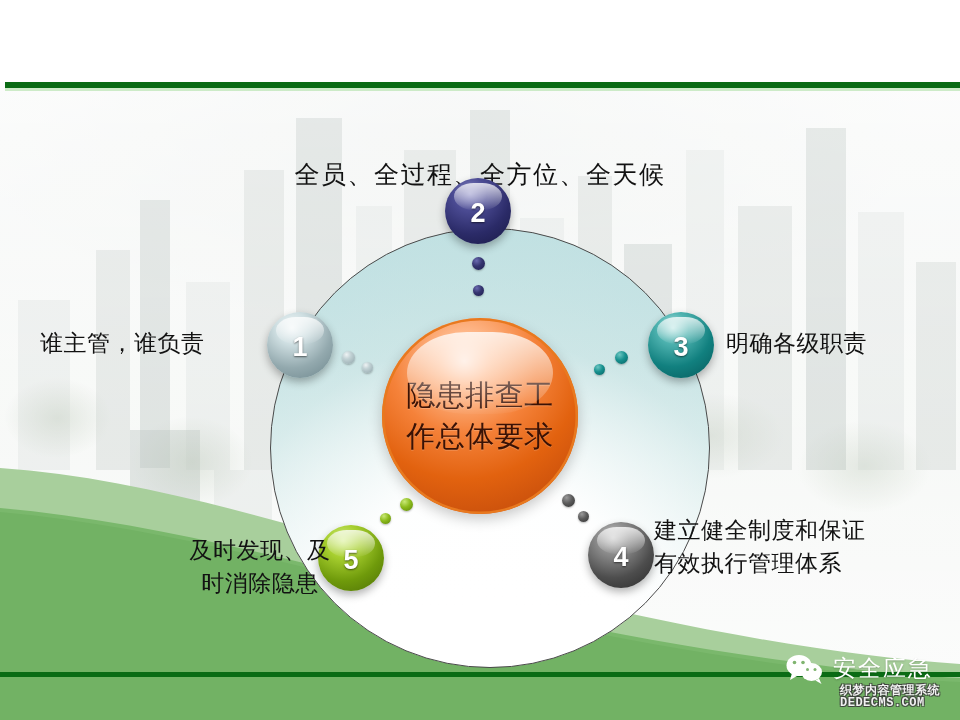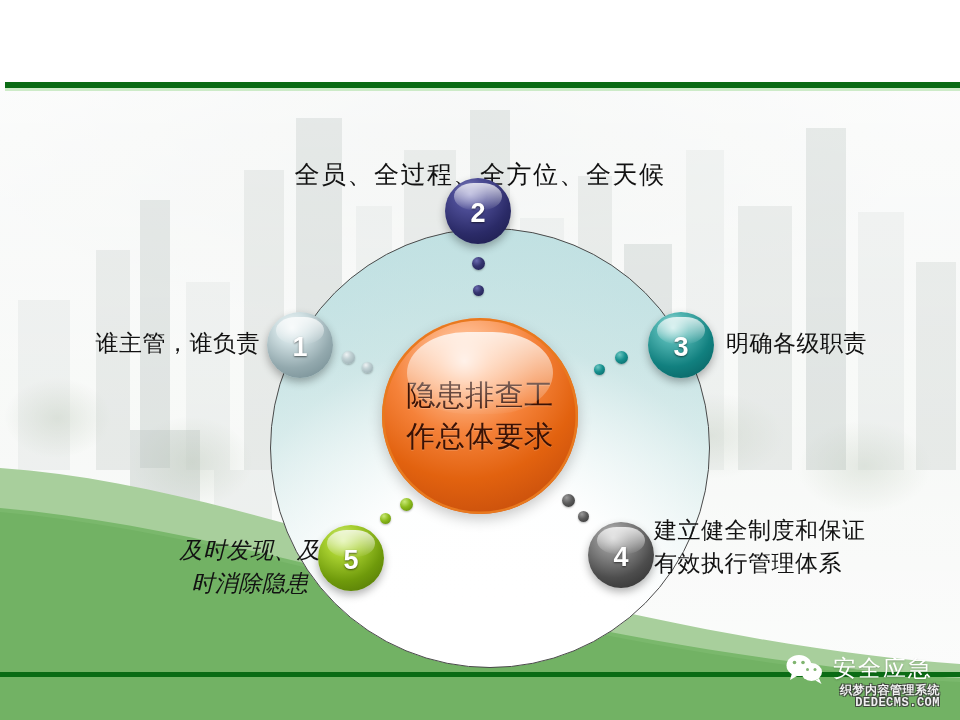--- a/index.html
+++ b/index.html
@@ -94,30 +94,30 @@
   .dot.big{width:13px;height:13px;}
   .dot.small{width:11px;height:11px;}
   .d-gray{background:radial-gradient(circle at 35% 28%, #eef3f4 0%, #c2d2d5 35%, #8fa4a9 100%);}
   .d-navy{background:radial-gradient(circle at 35% 28%, #6a6ab0 0%, #34346f 45%, #1d1d4d 100%);}
   .d-teal{background:radial-gradient(circle at 35% 28%, #6cc6c2 0%, #17908e 45%, #066263 100%);}
   .d-dark{background:radial-gradient(circle at 35% 28%, #9a9a9a 0%, #5c5c5c 45%, #303030 100%);}
   .d-green{background:radial-gradient(circle at 35% 28%, #c9e977 0%, #8cbb1c 45%, #5c8408 100%);}
 
   
   .cap{position:absolute;color:#121212;font-size:23px;line-height:1.42;letter-spacing:.5px;white-space:pre-line;}
-  .cap.r{text-align:right;}
+  .cap.r{text-align:left;}
   .cap.c{text-align:center;}
   .cap.l{text-align:left;}
   .headline{position:absolute;left:0;top:130px;width:960px;text-align:center;
     color:#121212;font-size:25px;letter-spacing:1.5px;margin-top:28px;}
 
   
   .brand{position:absolute;left:786px;top:653px;display:flex;align-items:center;gap:9px;}
   .brand-text{color:#ffffff;font-size:23px;letter-spacing:2px;text-shadow:0 1px 2px rgba(0,0,0,.22);}
-  .wm{position:absolute;left:840px;top:684px;text-align:right;line-height:1.12;}
+  .wm{position:absolute;left:840px;top:684px;text-align:left;line-height:1.12;}
   .wm div{color:rgba(255,255,255,.92);font-size:12px;font-weight:bold;letter-spacing:.5px;
     text-shadow:-1px -1px 0 rgba(60,60,60,.8),1px -1px 0 rgba(60,60,60,.8),-1px 1px 0 rgba(60,60,60,.8),1px 1px 0 rgba(60,60,60,.8);}
   .wm .dd{font-family:"Liberation Mono","DejaVu Sans Mono",monospace;font-size:12px;}
 </style>
 </head>
 <body>
 
 <div id="slide">
 
   <div class="photo">
@@ -201,21 +201,21 @@
     <span>5</span>
   </div>
 
   <div class="cap r" style="left:40px;top:327px;width:220px;">谁主管，谁负责</div>
 
   <div class="cap l" style="left:726px;top:327px;width:230px;">明确各级职责</div>
 
   <div class="cap l" style="left:654px;top:514px;width:300px;">建立健全制度和保证
 有效执行管理体系</div>
 
-  <div class="cap c" style="left:140px;top:534px;width:220px;font-style:italic;">及时发现、及
+  <div class="cap c" style="left:150px;top:534px;width:220px;">及时发现、及
 时消除隐患</div>
 
   <div class="brand">
     <svg width="38" height="30" viewBox="0 0 38 30">
       <ellipse cx="13" cy="11.5" rx="12.5" ry="10.5" fill="#ffffff"></ellipse>
       <polygon points="6,19 4,26 11,22" fill="#ffffff"></polygon>
       <circle cx="8.5" cy="8.5" r="1.8" fill="#7fb46f"></circle>
       <circle cx="17" cy="8.5" r="1.8" fill="#7fb46f"></circle>
       <ellipse cx="25.5" cy="18" rx="10.5" ry="9" fill="#ffffff"></ellipse>
       <polygon points="33,24.5 35.5,30 29.5,26.5" fill="#ffffff"></polygon>

